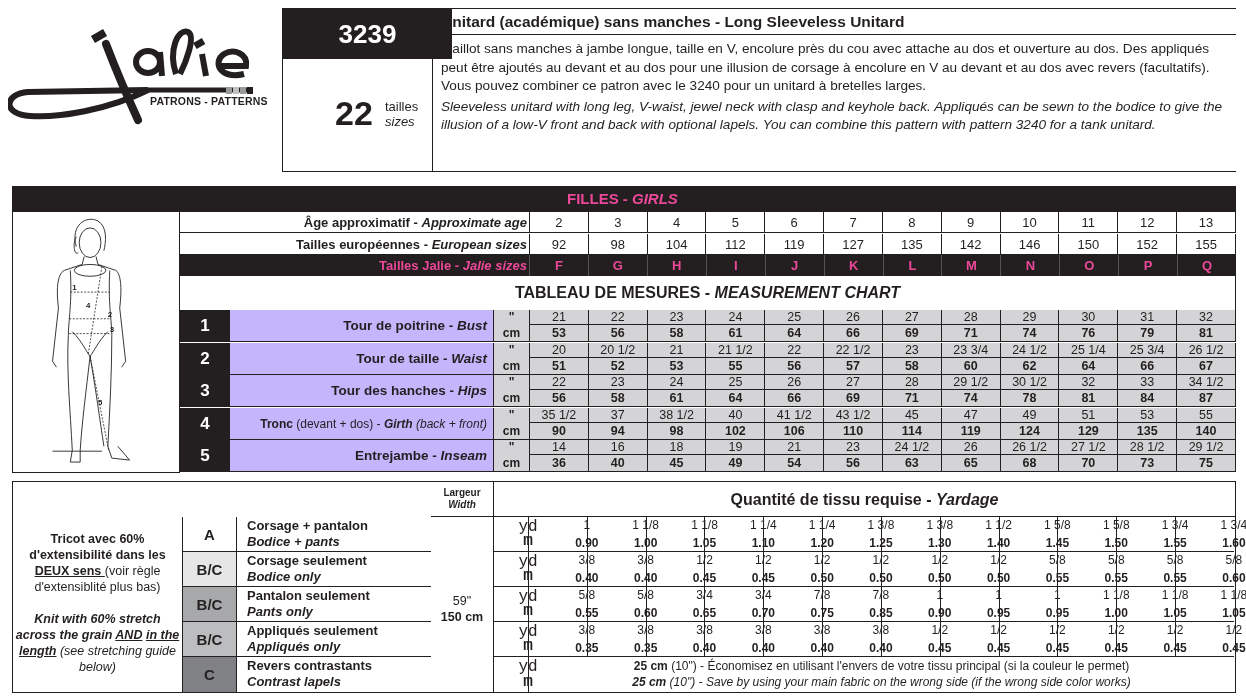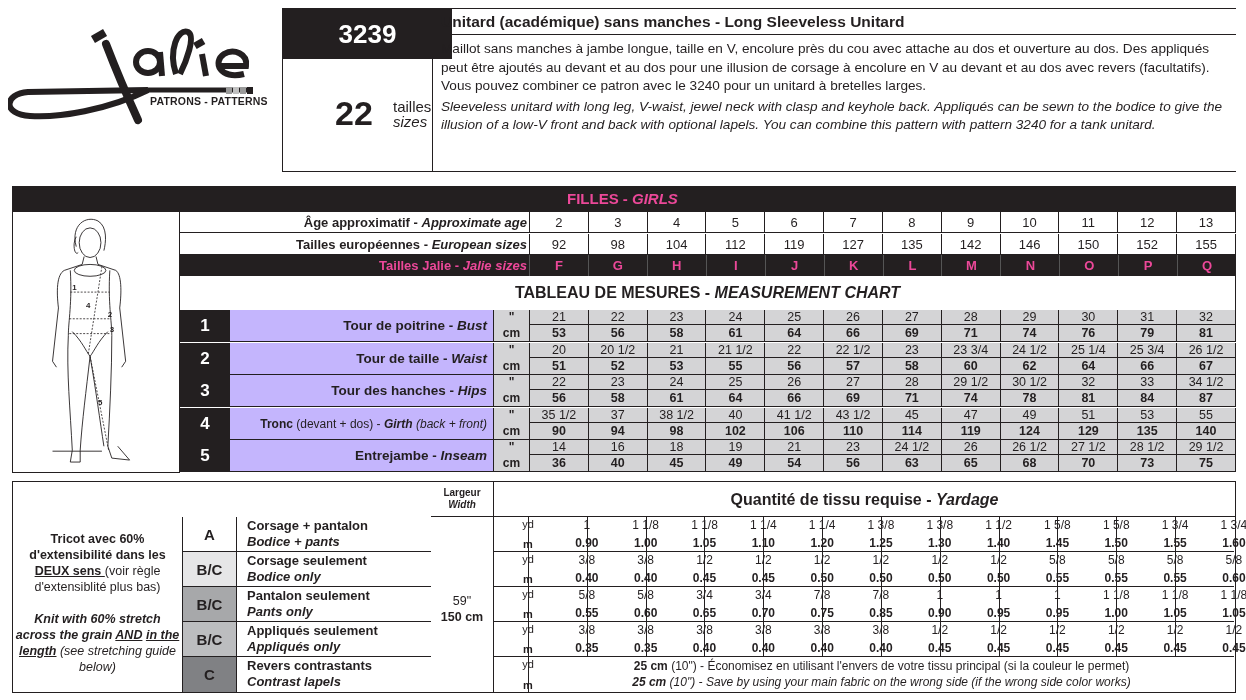--- a/index.html
+++ b/index.html
@@ -9,21 +9,21 @@
 
   
   #logo { left: 8px; top: 10px; width: 262px; height: 120px; }
   #logo-sub { left: 150px; top: 95px; font-size: 10.5px; font-weight: bold; letter-spacing: 0.2px; }
 
   
   #hdr { left: 282px; top: 8px; width: 954px; height: 164px; border-top: 1.5px solid #231f20; border-bottom: 1.5px solid #231f20; border-left: 1.5px solid #231f20;}
   #hdr-num { position: absolute; left: 0; top: 0; width: 169px; height: 50px; background: #231f20; color: #fff; font-size: 26px; font-weight: bold; text-align: center; line-height: 50px; }
   #hdr-sizes { position: absolute; left: 0; top: 50px; width: 149px; height: 112px; }
   #hdr-sizes .big { position: absolute; left: 52px; top: 35px; font-size: 34px; font-weight: bold; }
-  #hdr-sizes .small { position: absolute; left: 110px; top: 40px; font-size: 15px; line-height: 15px; }
+  #hdr-sizes .small { position: absolute; left: 102px; top: 40px; font-size: 13px; line-height: 15px; }
   #hdr-sizes .small i { display: block; }
   #hdr-right { position: absolute; left: 149px; top: 0; right: 0; bottom: 0; border-left: 1.5px solid #231f20; }
   #hdr-title { height: 26px; border-bottom: 1.5px solid #231f20; font-weight: bold; font-size: 15.5px; padding: 4px 0 0 8px; }
   #hdr-desc { padding: 5px 8px 0 8px; font-size: 13.6px; line-height: 18.5px; }
   #hdr-desc-en { font-style: italic; margin-top: 2px; }
 
   
   #mtable { left: 12px; top: 186px; width: 1224px; height: 287px; }
   .blackbar { background: #231f20; color: #ec4899; }
   #girls-bar { position: absolute; left: 0; top: 0; width: 1224px; height: 26px; font-weight: bold; font-size: 15px; }
@@ -68,21 +68,21 @@
   #y-fabric-desc .u { text-decoration: underline; }
   #y-fabric-desc .en { font-style: italic; margin-top: 16px; }
   #y-fabric-desc .en b { font-weight: bold; }
 
   #y-width { position: absolute; left: 418px; top: 35px; width: 63px; height: 175px; border-right: 1px solid #231f20; text-align: center; font-size: 12.5px; line-height: 16px; padding-top: 76px; }
 
   .yrow { position: absolute; left: 170px; width: 1051px; height: 35px; }
   .yrow .code { position: absolute; left: 0; top: 0; width: 54px; height: 100%; border-right: 1px solid #231f20; border-bottom: 1px solid #231f20; text-align: center; line-height: 35px; font-size: 15px; font-weight: bold; }
   .yrow .desc { position: absolute; left: 54px; top: 0; width: 194px; height: 100%; border-bottom: 1px solid #231f20; padding-left: 10px; font-size: 13px; font-weight: bold; line-height: 16px; padding-top: 1px; }
   .yrow .desc i { display: block; }
-  .yrow .unit { position: absolute; left: 311px; top: 0; width: 35px; height: 100%; border-right: 1px solid #231f20; border-bottom: 1px solid #231f20; font-size: 11px; text-align: center; }
+  .yrow .unit { position: absolute; left: 311px; top: 0; width: 35px; height: 100%; border-right: 1px solid #231f20; border-bottom: 1px solid #231f20; font-size: 16px; text-align: center; font-family: Liberation Mono, monospace; }
   .yrow .unit .u1 { position: absolute; top: 1px; width: 100%; }
   .yrow .unit .u2 { position: absolute; bottom: 1px; width: 100%; font-weight: bold; }
   .yrow .vals { position: absolute; left: 346px; right: 0; top: 0; height: 100%; display: flex; border-bottom: 1px solid #231f20; }
   .yrow .vals .c { flex: 1; border-left: 1px solid #231f20; position: relative; text-align: center; font-size: 12px; }
   .yrow .vals .c:first-child { border-left: none; }
   .yrow .vals .c .yd { position: absolute; top: 1px; width: 100%; }
   .yrow .vals .c .m { position: absolute; bottom: 1px; width: 100%; font-weight: bold; }
   .yrow .note { position: absolute; left: 346px; right: 0; top: 0; height: 100%; text-align: center; font-size: 12px; line-height: 16px; padding-top: 1px; }
   .yrow .note b { font-weight: bold; }
   .yrow .note .en { font-style: italic; }

